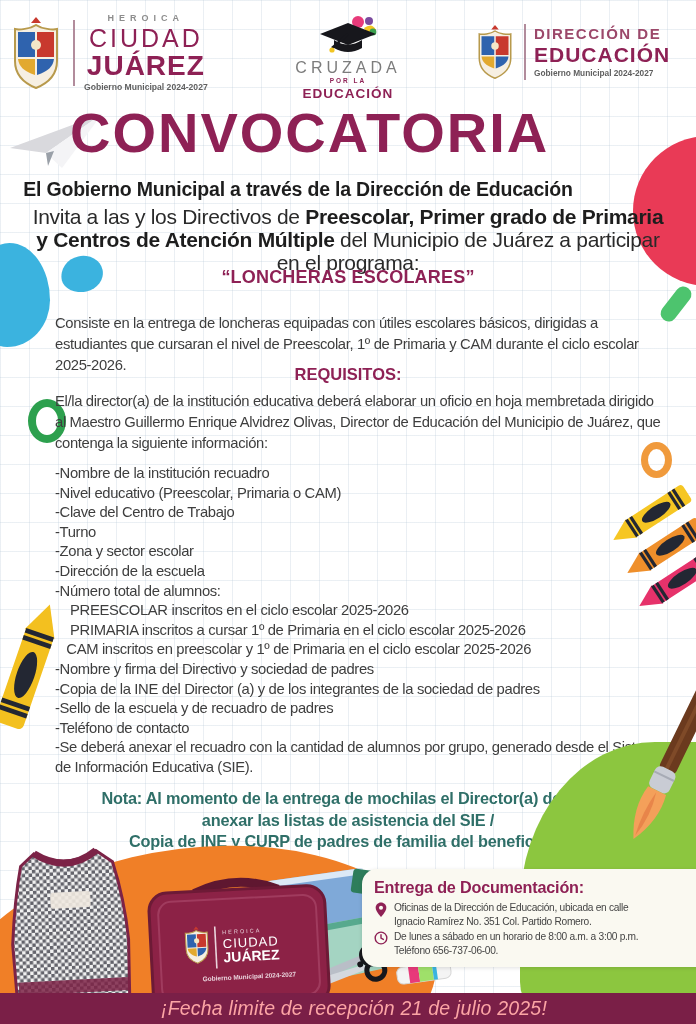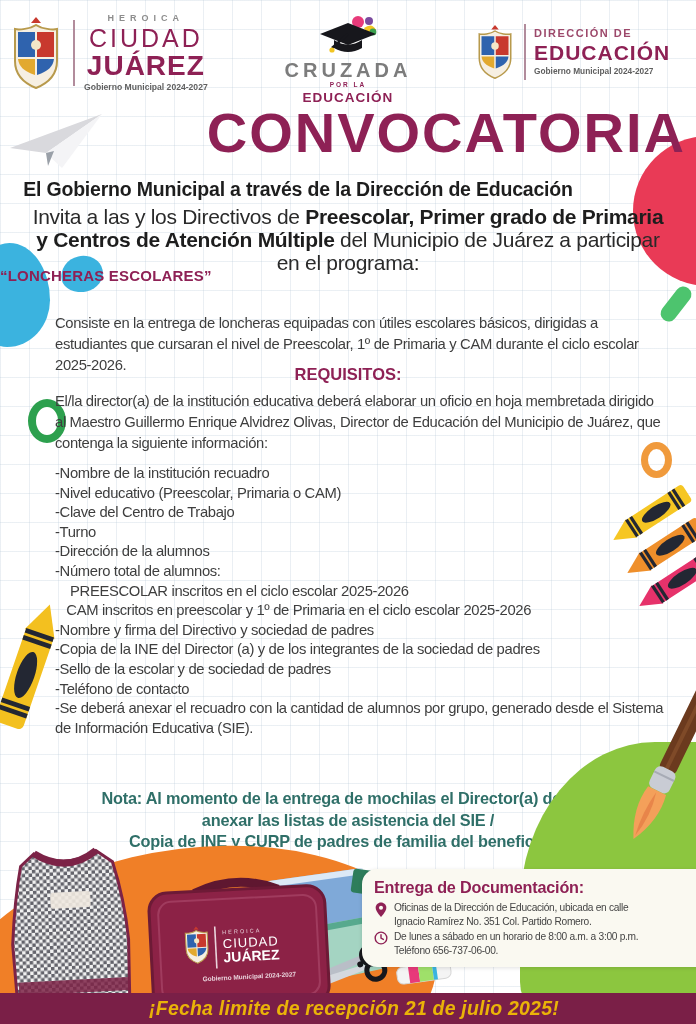--- a/index.html
+++ b/index.html
@@ -19,40 +19,40 @@
   
   .logo-left{left:8px;top:14px;display:flex;align-items:center;gap:9px;}
   .logo-divider{width:2px;height:66px;background:#b28c9c;}
   .ll-text{display:flex;flex-direction:column;align-items:center;line-height:1;}
   .heroica{font-size:9px;letter-spacing:5px;color:#8d8d8d;font-weight:600;margin-bottom:3px;}
   .ciudad{font-size:25px;letter-spacing:3px;color:#8e2155;font-weight:500;}
   .juarez{font-size:28px;letter-spacing:1px;color:#8e2155;font-weight:800;margin-top:1px;}
   .gob-sub{font-size:8.6px;color:#5f5f5f;font-weight:600;margin-top:3px;}
 
   .logo-center{left:288px;top:12px;width:120px;display:flex;flex-direction:column;align-items:center;line-height:1;}
-  .cruzada{font-size:20px;letter-spacing:4px;color:#7c7c7c;font-weight:700;margin-top:2px;}
+  .cruzada{font-size:16px;letter-spacing:4px;color:#7c7c7c;font-weight:400;margin-top:2px;}
   .porla{font-size:6.5px;letter-spacing:2px;color:#8e2155;font-weight:700;margin-top:2px;}
   .educa-c{font-size:13.5px;letter-spacing:1px;color:#8e2155;font-weight:800;margin-top:2px;}
 
   .logo-right{left:474px;top:24px;display:flex;align-items:center;gap:8px;}
   .lr-text{display:flex;flex-direction:column;line-height:1;}
-  .dir-de{font-size:11px;letter-spacing:1.5px;color:#9c486a;font-weight:600;}
+  .dir-de{font-size:15px;letter-spacing:1.5px;color:#9c486a;font-weight:600;}
   .educa-r{font-size:21px;letter-spacing:1px;color:#8e2155;font-weight:800;margin-top:3px;}
   .gob-sub-r{font-size:8.3px;color:#5f5f5f;font-weight:600;margin-top:4px;}
 
   
-  .title{left:70px;top:100px;width:616px;text-align:right;
+  .title{left:70px;top:100px;width:616px;text-align:left;
     font-size:56px;font-weight:800;letter-spacing:2px;color:#8e2155;}
   .invite1{left:0;top:178px;width:596px;text-align:center;
     font-size:19.5px;font-weight:700;color:#1d1d1d;letter-spacing:-0.2px;}
   .invite2{left:28px;top:205px;width:640px;text-align:center;
     font-size:21px;color:#2a2a2a;line-height:23px;letter-spacing:-0.3px;}
   .invite2 b{color:#1d1d1d;}
-  .program{left:0;top:267px;width:696px;text-align:left;
-    font-size:15px;font-weight:800;color:#8e2155;letter-spacing:0.2px;}
+  .program{left:0;top:267px;width:696px;text-align:center;
+    font-size:18px;font-weight:800;color:#8e2155;letter-spacing:0.2px;}
   .body-par{font-size:14.8px;line-height:21px;letter-spacing:-0.35px;color:#3e3e3e;}
   .descr{left:55px;top:313px;width:592px;}
   .requisitos{left:0;top:365px;width:696px;text-align:center;
     font-size:16.5px;font-weight:800;color:#8e2155;}
   .oficio{left:55px;top:391px;width:612px;}
   .req-list{left:55px;top:464px;width:612px;}
   .req-item{white-space:pre-wrap;font-size:14.8px;line-height:19.6px;letter-spacing:-0.35px;color:#3e3e3e;}
   .nota{left:38px;top:788px;width:620px;text-align:center;white-space:pre-line;
     font-size:16.3px;font-weight:800;color:#2f6f68;line-height:21.5px;letter-spacing:-0.2px;}
 
@@ -60,21 +60,21 @@
   .red-circle{left:633px;top:136px;width:150px;height:150px;border-radius:50%;background:#e93a56;}
   .blue-blob{left:-28px;top:243px;width:78px;height:104px;border-radius:48% 52% 55% 45%/50% 55% 45% 50%;background:#3bb3df;}
   .blue-dot{left:61px;top:256px;width:42px;height:36px;border-radius:50% 50% 48% 52%/55% 50% 50% 45%;background:#3bb3df;transform:rotate(-12deg);}
   .green-pill{left:668px;top:284px;width:16px;height:40px;border-radius:9px;background:#4dc46e;transform:rotate(38deg);}
   .green-ring{left:28px;top:399px;width:22px;height:28px;border-radius:50%;border:8px solid #2da04e;}
   .orange-ring{left:641px;top:442px;width:17px;height:22px;border-radius:50%;border:7px solid #f09a3c;}
   .lime-blob{left:520px;top:742px;width:246px;height:282px;background:#8cc63f;
     border-radius:135px 0 0 42px/165px 0 0 42px;}
   .orange-blob{left:-48px;top:848px;width:486px;height:270px;border-radius:50%;background:#f07f27;transform:rotate(-7deg);}
   .footer-bar{left:0;top:993px;width:696px;height:31px;background:#7a1f47;display:flex;align-items:center;justify-content:center;}
-  .footer-text{color:#eab308;font-size:19.5px;font-weight:700;font-style:italic;letter-spacing:0.2px;margin-left:12px;}
+  .footer-text{color:#fca5a5;font-size:19.5px;font-weight:400;font-style:italic;letter-spacing:0.2px;margin-left:12px;}
 
   
   .entrega-box{left:362px;top:869px;width:388px;background:#faf9f1;border-radius:15px;
     padding:9px 12px 10px 12px;box-sizing:border-box;box-shadow:0 1px 4px rgba(0,0,0,.12);}
   .entrega-title{font-size:16.2px;font-weight:800;color:#8e2155;letter-spacing:-0.2px;margin-bottom:4px;}
   .entrega-item{display:flex;gap:6px;align-items:flex-start;margin-top:2px;}
   .entrega-ic{flex:0 0 14px;padding-top:1px;}
   .entrega-text{font-size:10.2px;line-height:13.5px;color:#454545;letter-spacing:-0.3px;white-space:pre-line;}
 
   svg text{font-family:"Liberation Sans",sans-serif;}
@@ -189,27 +189,29 @@
 
   <div class="abs requisitos">REQUISITOS:</div>
 
   <div class="abs oficio body-par">El/la director(a) de la institución educativa deberá elaborar un oficio en hoja membretada dirigido al Maestro Guillermo Enrique Alvidrez Olivas, Director de Educación del Municipio de Juárez, que contenga la siguiente información:</div>
 
   <div class="abs req-list">
       <div class="req-item">-Nombre de la institución recuadro</div>
       <div class="req-item">-Nivel educativo (Preescolar, Primaria o CAM)</div>
       <div class="req-item">-Clave del Centro de Trabajo</div>
       <div class="req-item">-Turno</div>
-      <div class="req-item">-Dirección de la alumnos</div>
+      <div class="req-item">-Zona y sector escolar</div>
+      <div class="req-item">-Dirección de la escuela</div>
       <div class="req-item">-Número total de alumnos:</div>
       <div class="req-item">    PREESCOLAR inscritos en el ciclo escolar 2025-2026</div>
+      <div class="req-item">    PRIMARIA inscritos a cursar 1º de Primaria en el ciclo escolar 2025-2026</div>
       <div class="req-item">   CAM inscritos en preescolar y 1º de Primaria en el ciclo escolar 2025-2026</div>
       <div class="req-item">-Nombre y firma del Directivo y sociedad de padres</div>
       <div class="req-item">-Copia de la INE del Director (a) y de los integrantes de la sociedad de padres</div>
-      <div class="req-item">-Sello de la escolar y de sociedad de padres</div>
+      <div class="req-item">-Sello de la escuela y de recuadro de padres</div>
       <div class="req-item">-Teléfono de contacto</div>
       <div class="req-item">-Se deberá anexar el recuadro con la cantidad de alumnos por grupo, generado desde el Sistema de Información Educativa (SIE).</div>
     </div>
 
   <div class="abs nota">Nota: Al momento de la entrega de mochilas el Director(a) deberá
 anexar las listas de asistencia del SIE  /
 Copia de INE y CURP de padres de familia del beneficiario</div>
 
   <div class="abs lime-blob"></div>
 

